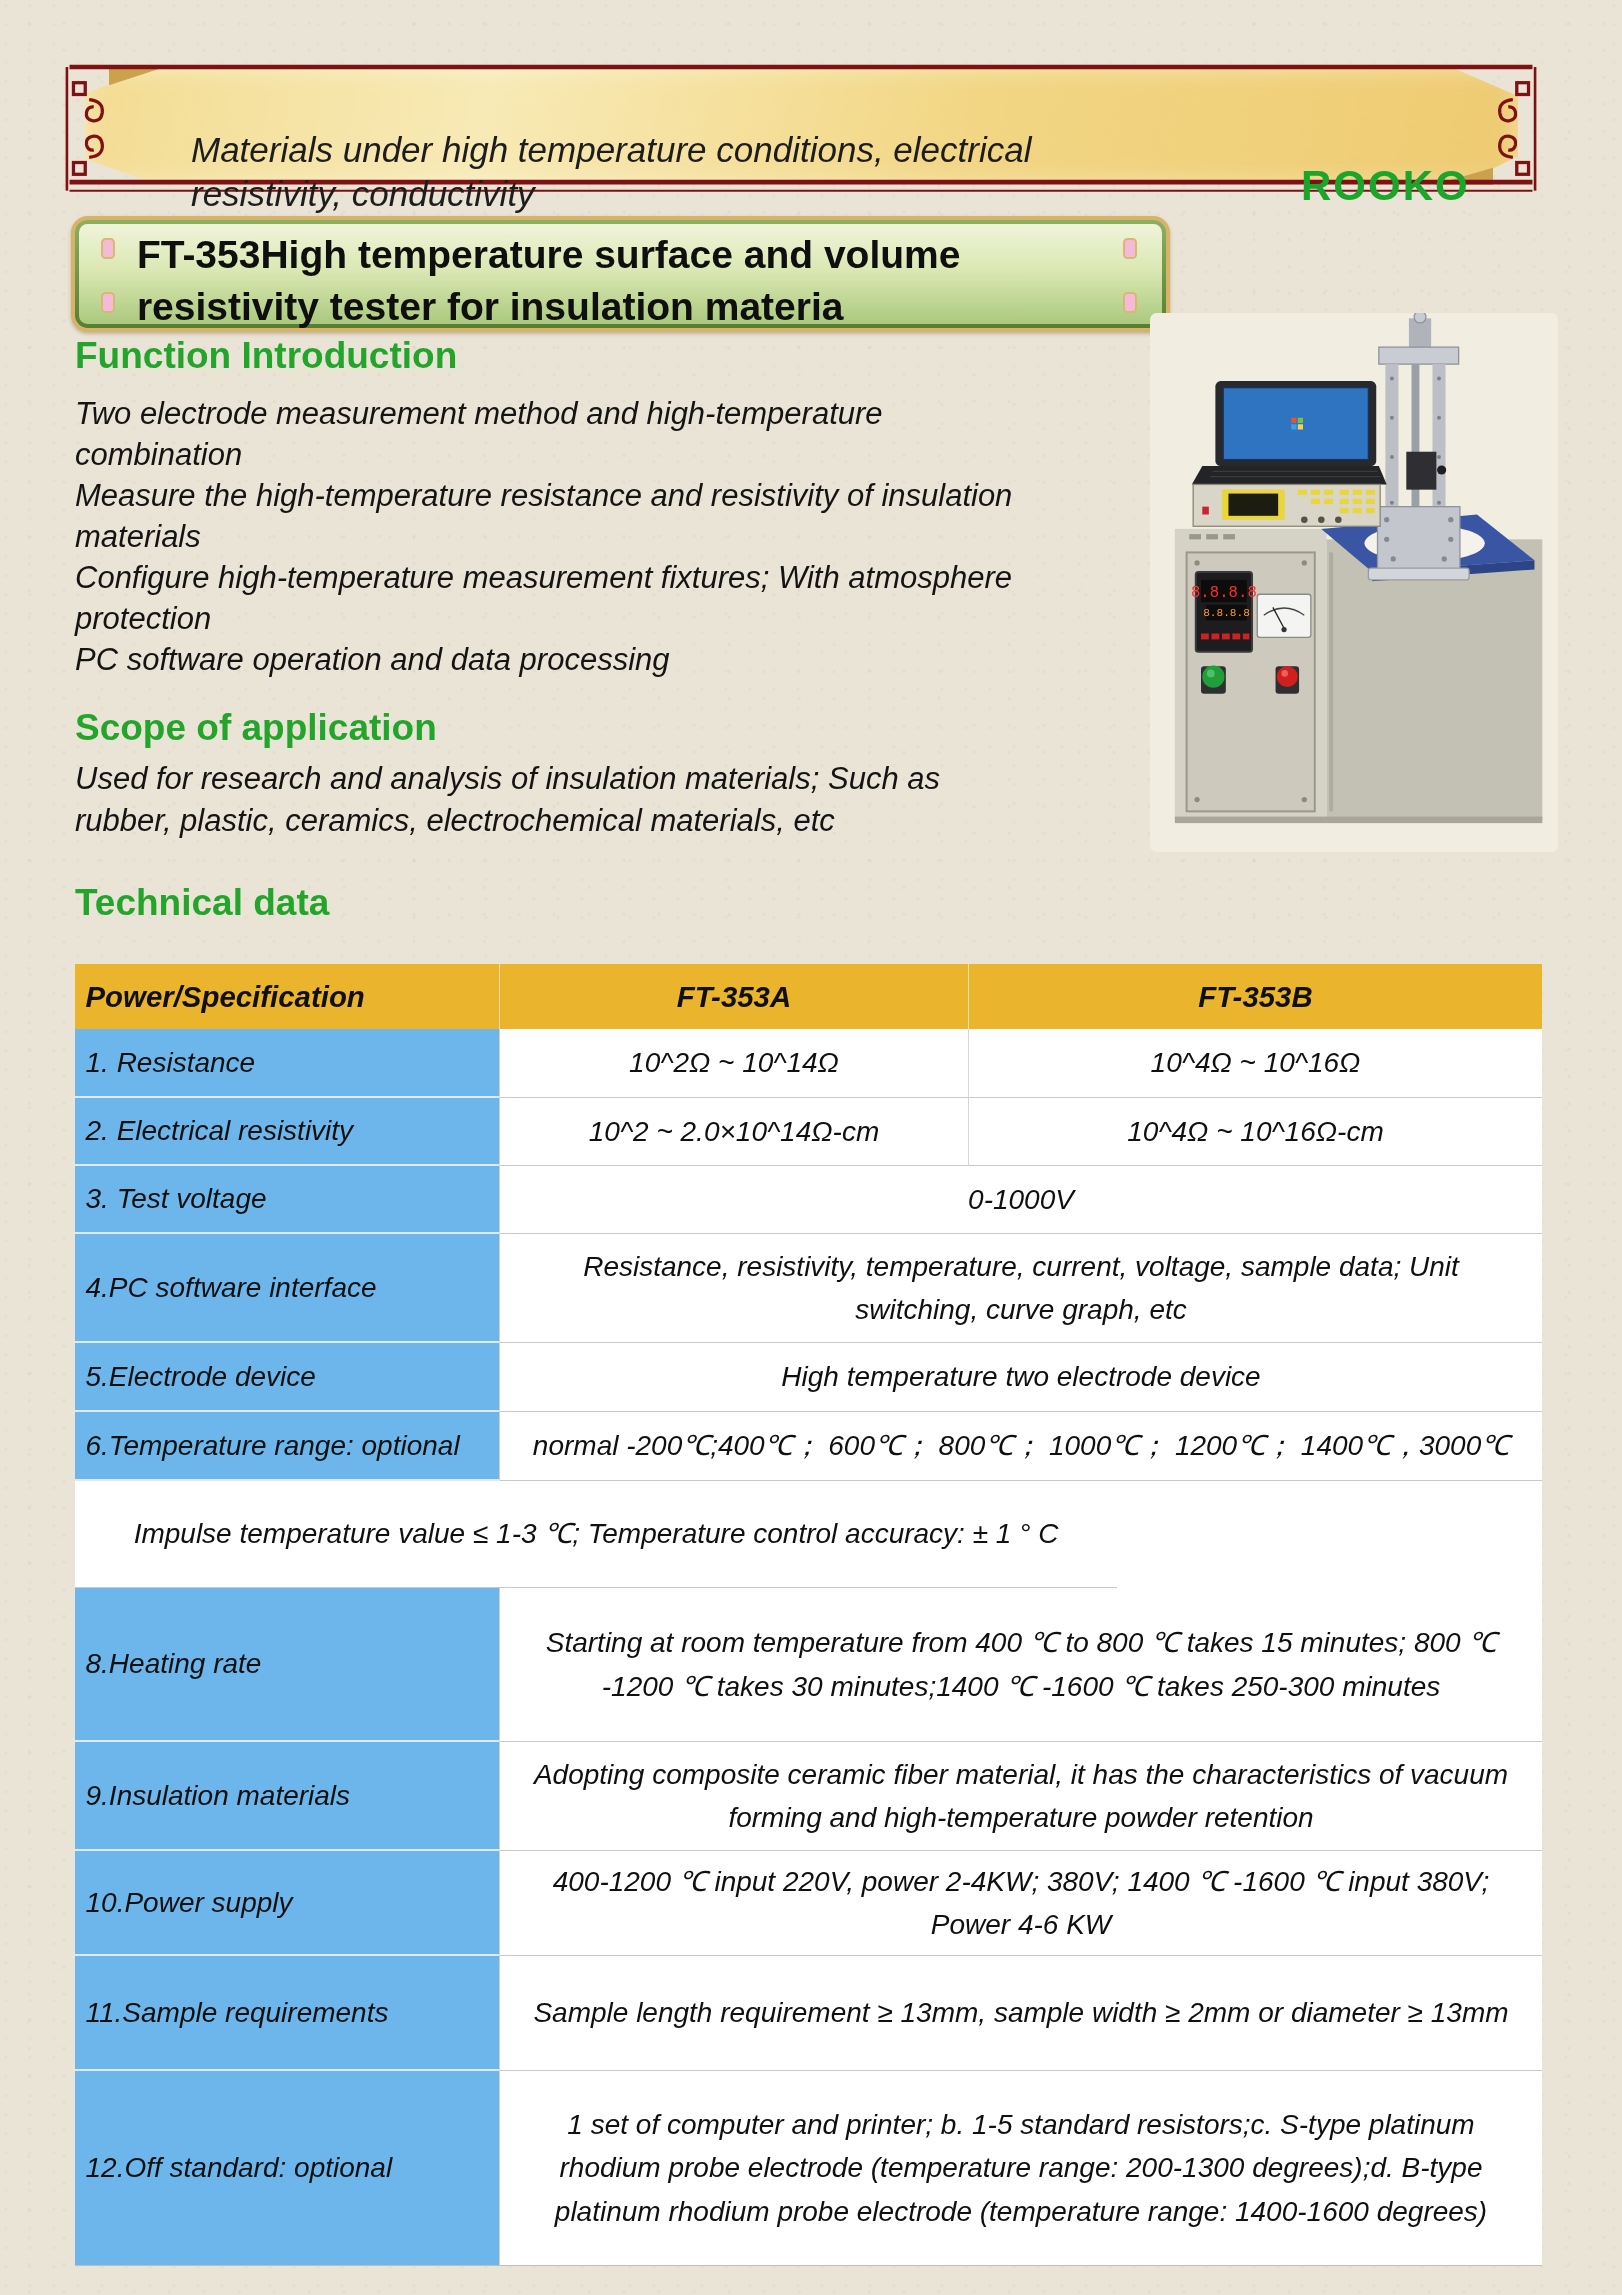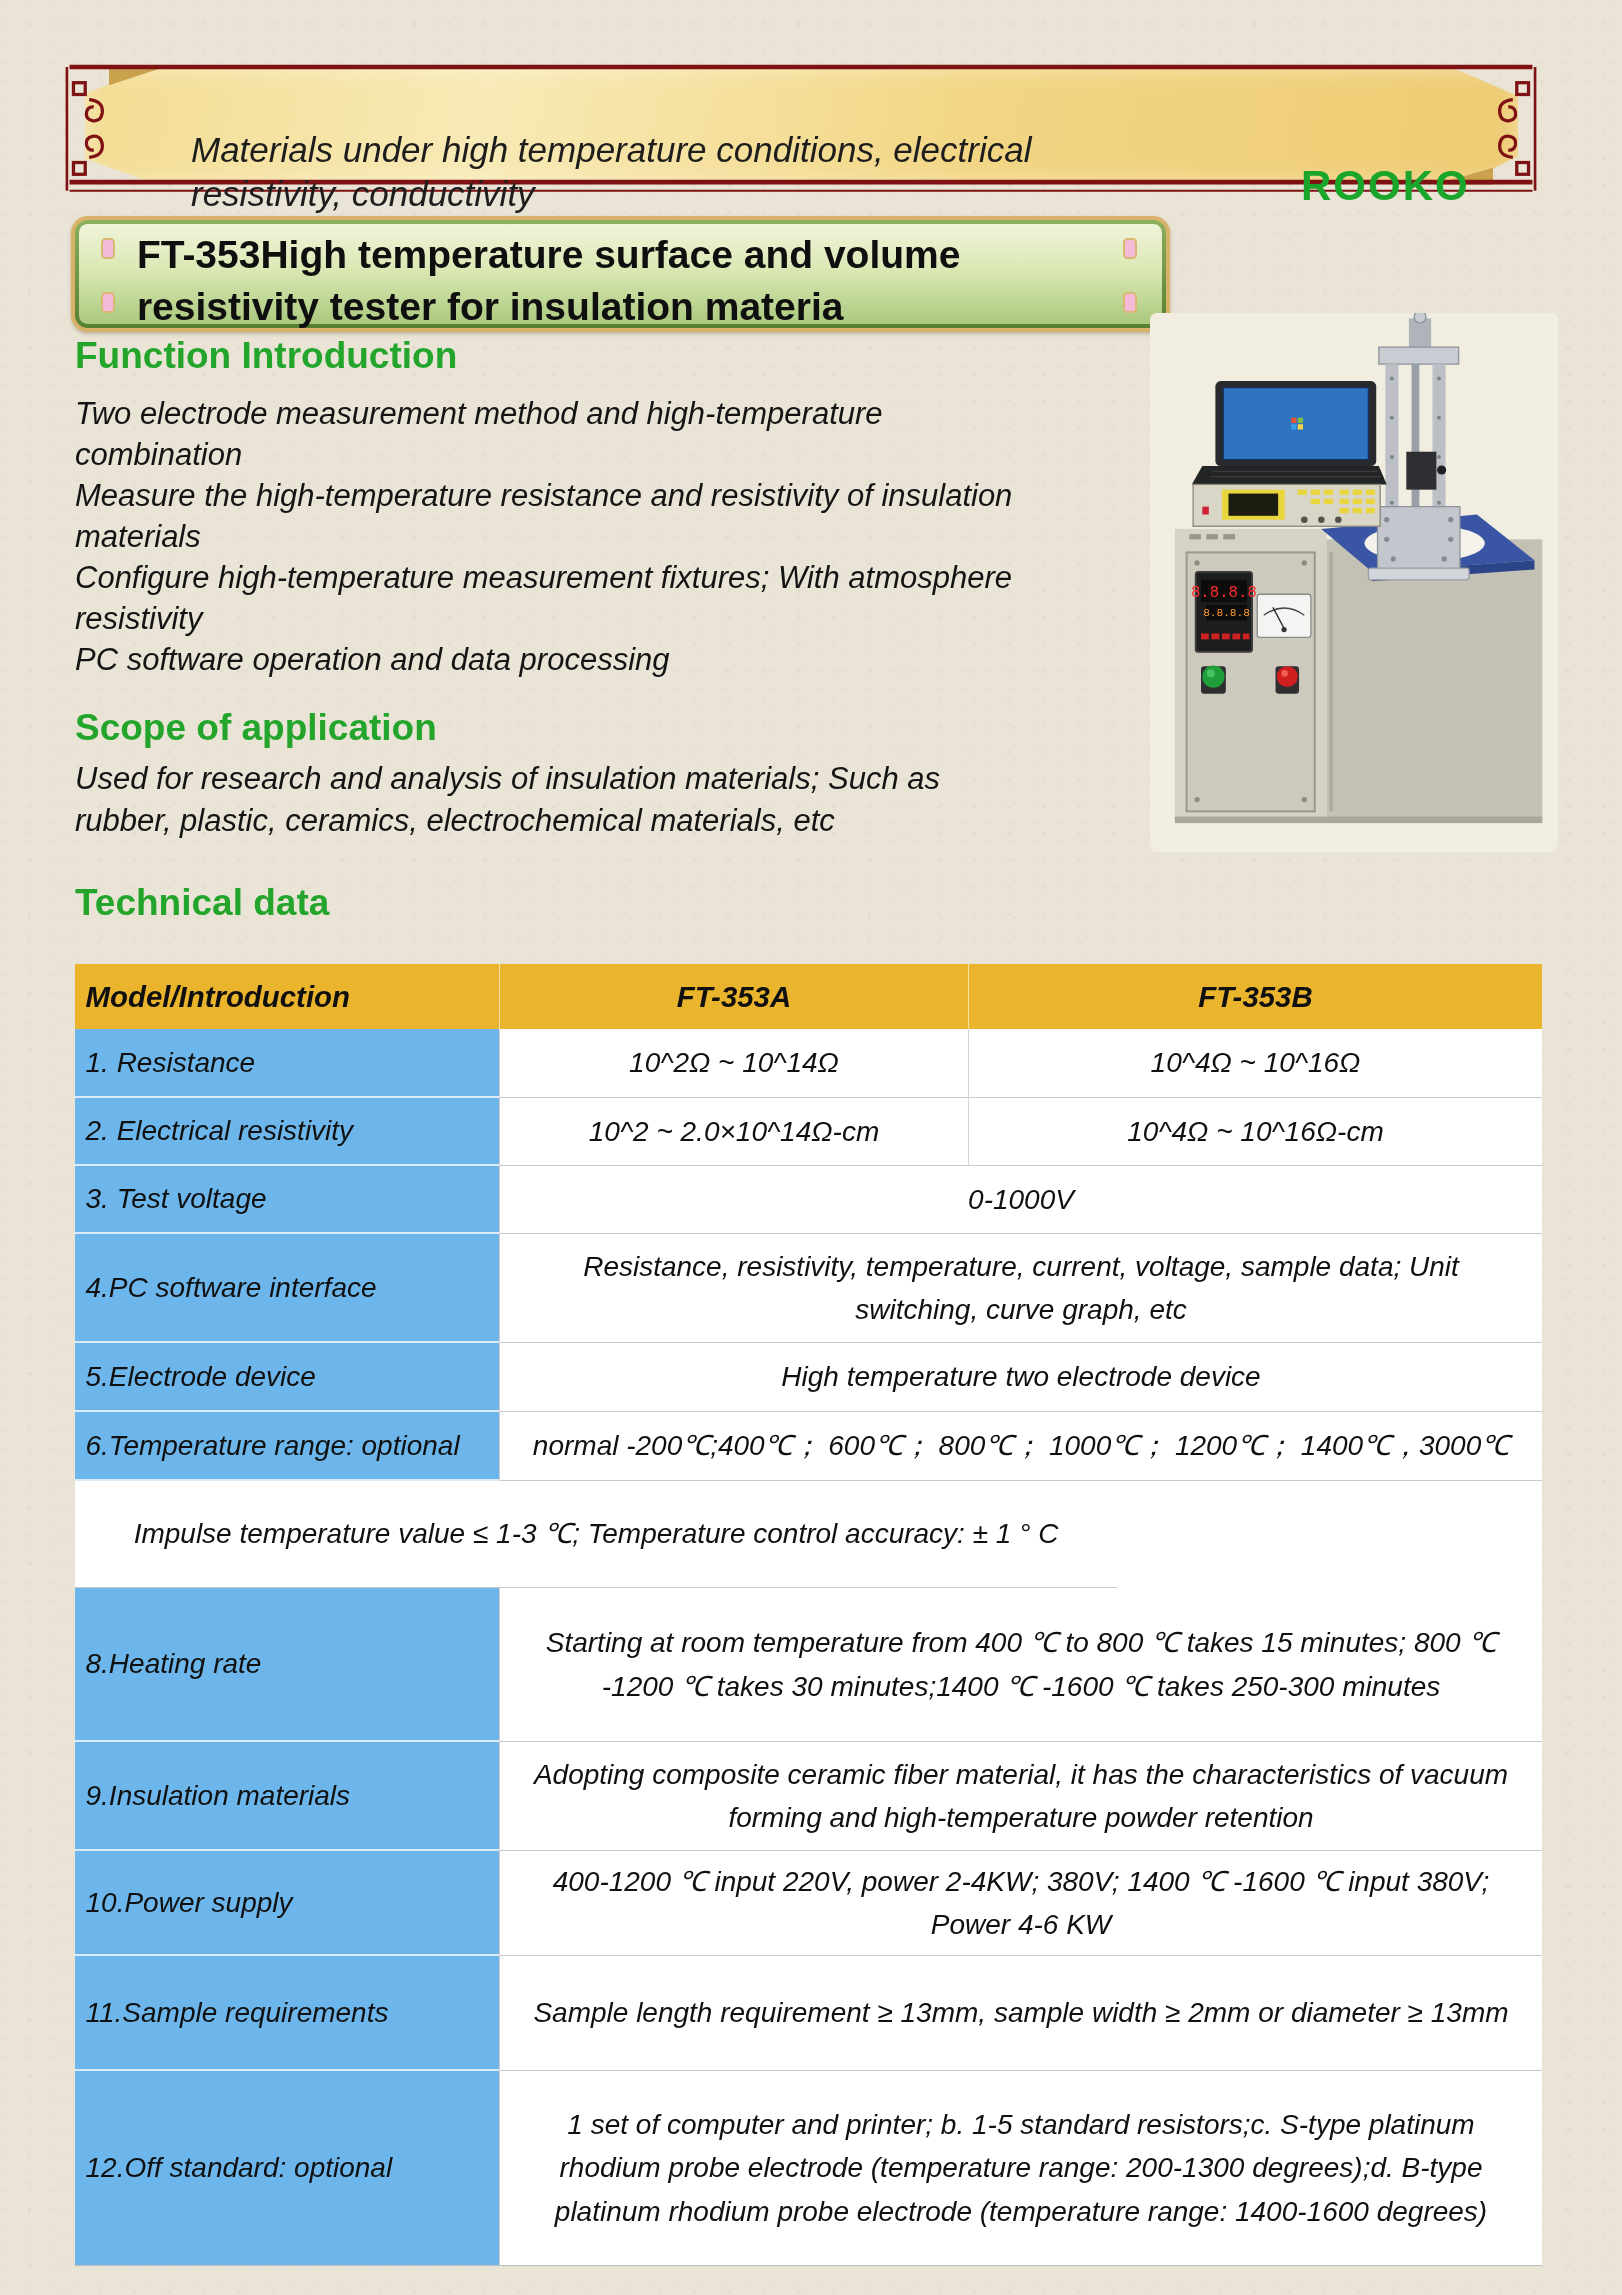--- a/index.html
+++ b/index.html
@@ -105,21 +105,21 @@
   <div class="pinktab" style="left:1052px;top:76px;"></div>
 </div>
 
 <div class="h-green" style="top:335px;">Function Introduction</div>
 <div class="para" style="top:393px;">
   <div>Two electrode measurement method and high-temperature</div>
   <div>combination</div>
   <div>Measure the high-temperature resistance and resistivity of insulation</div>
   <div>materials</div>
   <div>Configure high-temperature measurement fixtures; With atmosphere</div>
-  <div>resistivity</div>
+  <div>protection</div>
   <div>PC software operation and data processing</div>
 </div>
 
 <div class="h-green" style="top:707px;">Scope of application</div>
 <div class="para" style="top:758px;line-height:42px;font-style:italic;">
   <div>Used for research and analysis of insulation materials; Such as</div>
   <div>rubber, plastic, ceramics, electrochemical materials, etc</div>
 </div>
 
 <div class="abs photo">
@@ -250,21 +250,21 @@
         <circle cx="262" cy="316" r="5" fill="#55524a"></circle>
         <circle cx="288" cy="316" r="5" fill="#55524a"></circle>
   </g>
 </svg>
 </div>
 
 <div class="h-green" style="top:882px;">Technical data</div>
 
 <div class="abs ttable">
   <div class="tr th-row" style="height:65px">
-    <div class="td c1">Model/Introduction</div>
+    <div class="td c1">Power/Specification</div>
     <div class="td c2" style="justify-content:center;">FT-353A</div>
     <div class="td c3" style="justify-content:center;">FT-353B</div>
   </div>
 
   <div class="tr" style="height:69px">
     <div class="td c1 lbl">1. Resistance</div>
     <div class="td c2 val vcell vdiv">10^2Ω ~ 10^14Ω</div>
     <div class="td c3 val vcell">10^4Ω ~ 10^16Ω</div>
   </div>
 

